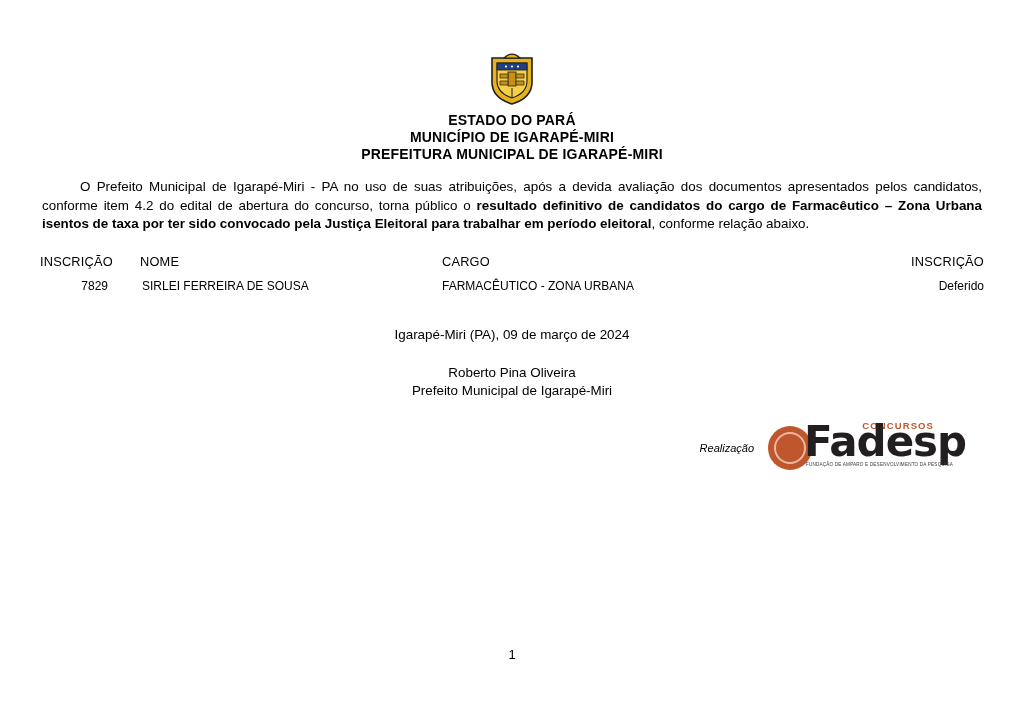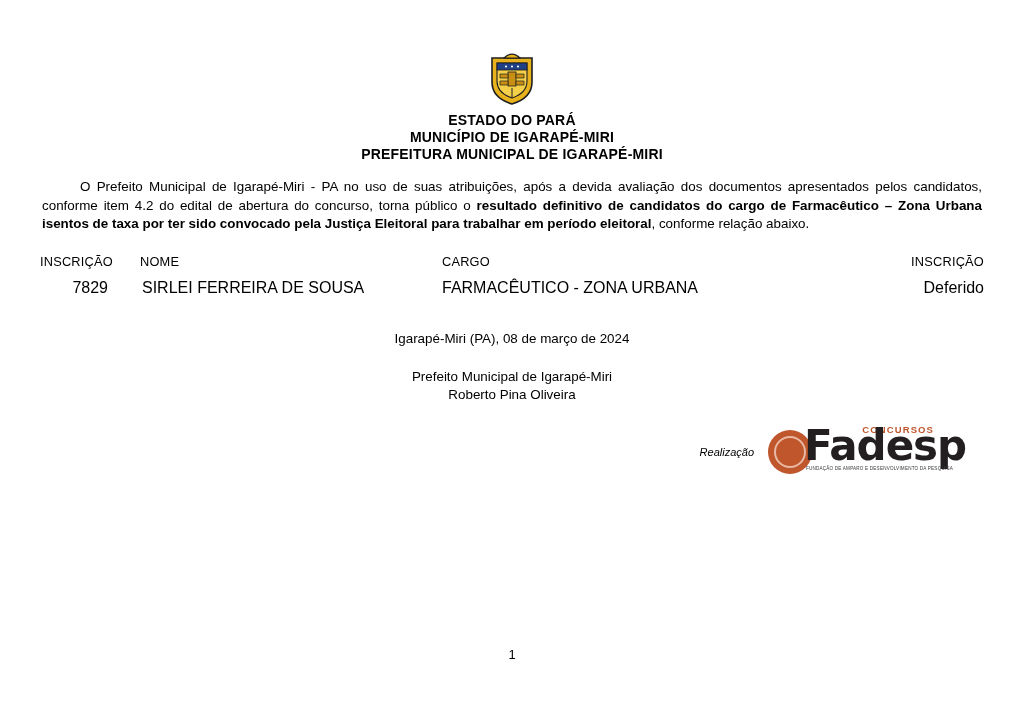--- a/index.html
+++ b/index.html
@@ -70,21 +70,21 @@
   }
   .tbl th {
     font-weight: normal;
     text-align: left;
     padding: 0 0 6px 0;
     font-size: 12.8px;
     letter-spacing: 0.2px;
   }
   .tbl td {
     padding: 4px 0 0 0;
-    font-size: 16px;
+    font-size: 12px;
     vertical-align: top;
   }
   .col-insc { width: 68px; }
   .col-nome { width: 290px; }
   .col-cargo { width: auto; }
   .col-sit   { width: 120px; text-align: right; }
   th.col-sit, td.col-sit { text-align: right; }
   td.col-insc { text-align: right; padding-right: 6px; }
   th.col-insc { text-align: left; }
   td.col-nome { padding-left: 28px; }
@@ -233,25 +233,25 @@
     <tbody>
       <tr>
         <td class="col-insc">7829</td>
         <td class="col-nome">SIRLEI FERREIRA DE SOUSA</td>
         <td class="col-cargo">FARMACÊUTICO  - ZONA URBANA</td>
         <td class="col-sit">Deferido</td>
       </tr>
     </tbody>
   </table>
 
-  <div class="place-date">Igarapé-Miri (PA), 08 de março de 2024</div>
+  <div class="place-date">Igarapé-Miri (PA), 09 de março de 2024</div>
 
   <div class="signature">
+    <div>Roberto Pina Oliveira</div>
     <div>Prefeito Municipal de Igarapé-Miri</div>
-    <div>Roberto Pina Oliveira</div>
   </div>
 
   <div class="realizacao-row">
     <div class="realizacao-label">Realização</div>
     <div class="logo">
       <div class="logo-mark"></div>
       <div class="logo-top">CONCURSOS</div>
       <div class="logo-word">Fadesp</div>
       <div class="logo-sub">FUNDAÇÃO DE AMPARO E DESENVOLVIMENTO DA PESQUISA</div>
     </div>

